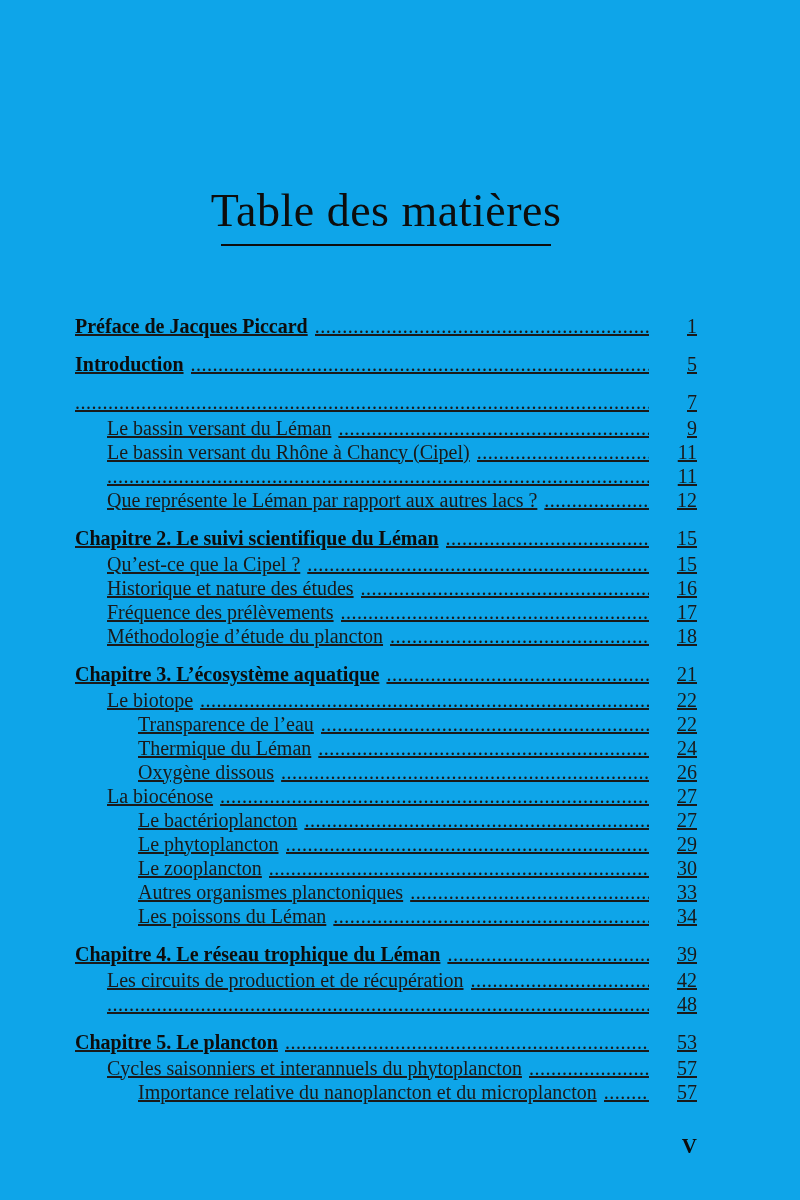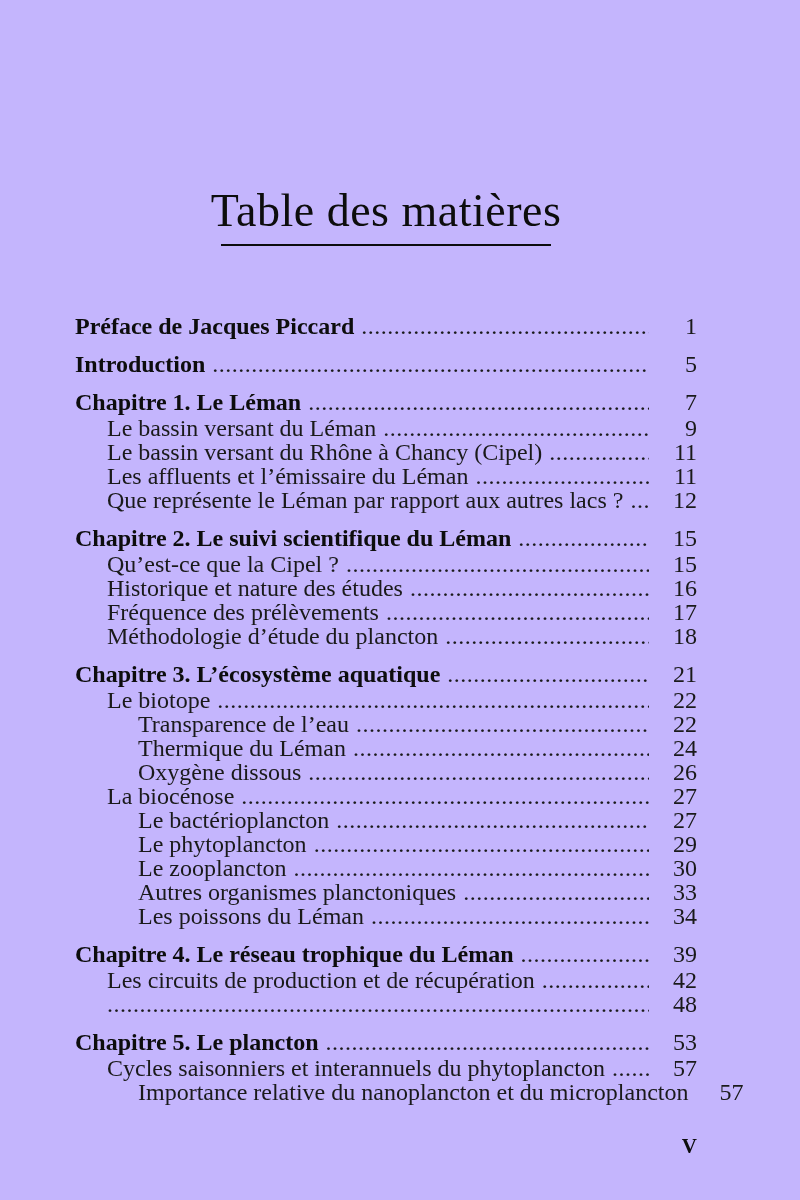--- a/index.html
+++ b/index.html
@@ -4,21 +4,21 @@
 <style>
   html, body {
     margin: 0;
     padding: 0;
     background: #ffffff;
   }
   .page {
     position: relative;
     width: 800px;
     height: 1200px;
-    background: #c4b5fd;
+    background: #0ea5e9;
     color: #111111;
     font-family: "Liberation Serif", "DejaVu Serif", serif;
     overflow: hidden;
   }
   .content {
     position: absolute;
     left: 75px;
     top: 186px;
     width: 622px;
   }
@@ -37,23 +37,24 @@
     width: 330px;
     height: 2px;
     background: #0d0d0d;
     margin: 7px auto 0 auto;
   }
   .toc {
     margin-top: 68px;
   }
   .row {
     display: flex;
-    font-size: 24px;
+    font-size: 20px;
     line-height: 24px;
     color: #1a1a1a;
+    text-decoration: underline;
   }
   .row.bold {
     margin-top: 14px;
     margin-bottom: 2px;
   }
   .toc .row.bold:first-child {
     margin-top: 0;
   }
   .row.level-1 { padding-left: 32px; }
   .row.level-2 { padding-left: 63px; align-items: flex-end; }
@@ -108,39 +109,37 @@
           <span class="pagenum">1</span>
         </div>
 
         <div class="row level-0 bold">
           <span class="label">Introduction</span>
           <span class="dots">................................................................................................................................................................................................................................................</span>
           <span class="pagenum">5</span>
         </div>
 
         <div class="row level-0 bold">
-          <span class="label">Chapitre 1. Le Léman</span>
           <span class="dots">................................................................................................................................................................................................................................................</span>
           <span class="pagenum">7</span>
         </div>
 
         <div class="row level-1">
           <span class="label">Le bassin versant du Léman</span>
           <span class="dots">................................................................................................................................................................................................................................................</span>
           <span class="pagenum">9</span>
         </div>
 
         <div class="row level-1">
           <span class="label">Le bassin versant du Rhône à Chancy (Cipel)</span>
           <span class="dots">................................................................................................................................................................................................................................................</span>
           <span class="pagenum">11</span>
         </div>
 
         <div class="row level-1">
-          <span class="label">Les affluents et l’émissaire du Léman</span>
           <span class="dots">................................................................................................................................................................................................................................................</span>
           <span class="pagenum">11</span>
         </div>
 
         <div class="row level-1">
           <span class="label">Que représente le Léman par rapport aux autres lacs ?</span>
           <span class="dots">................................................................................................................................................................................................................................................</span>
           <span class="pagenum">12</span>
         </div>
 

